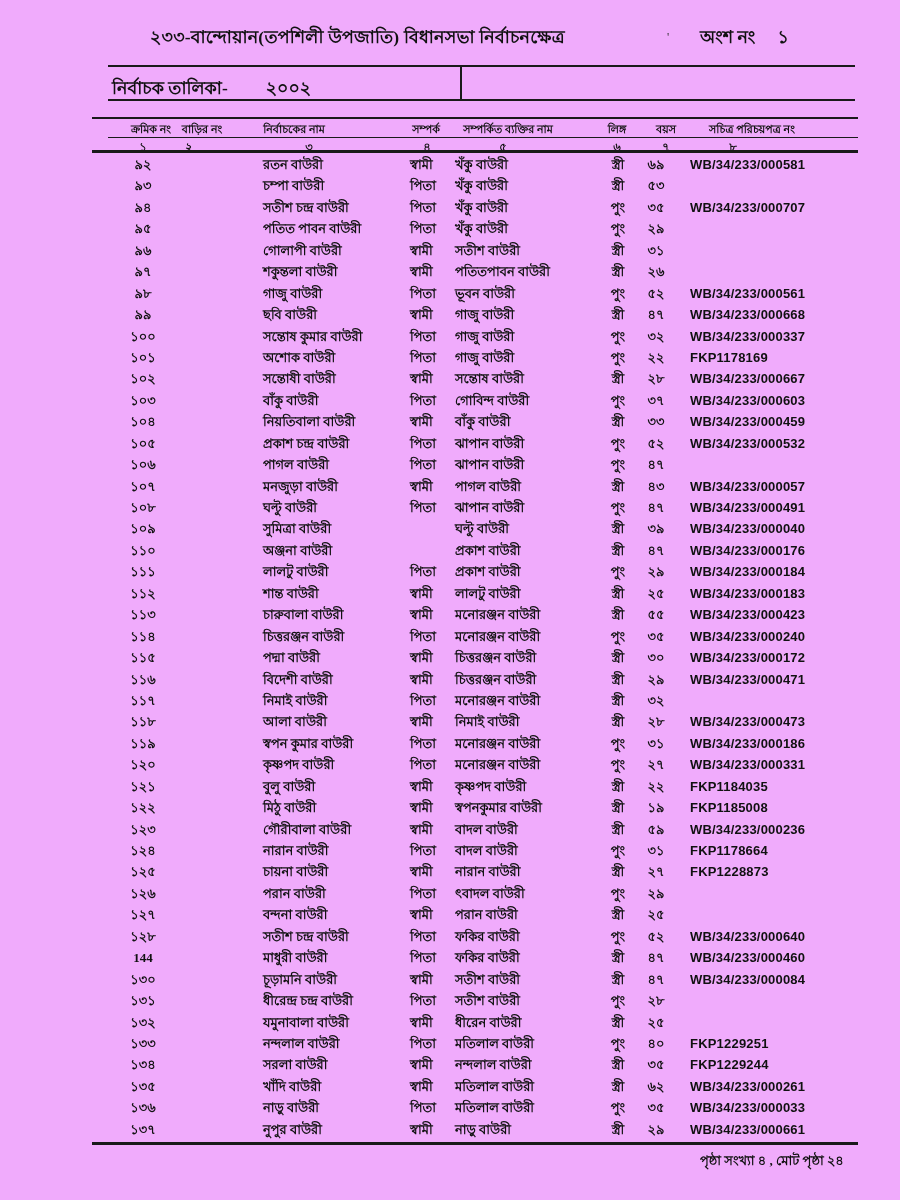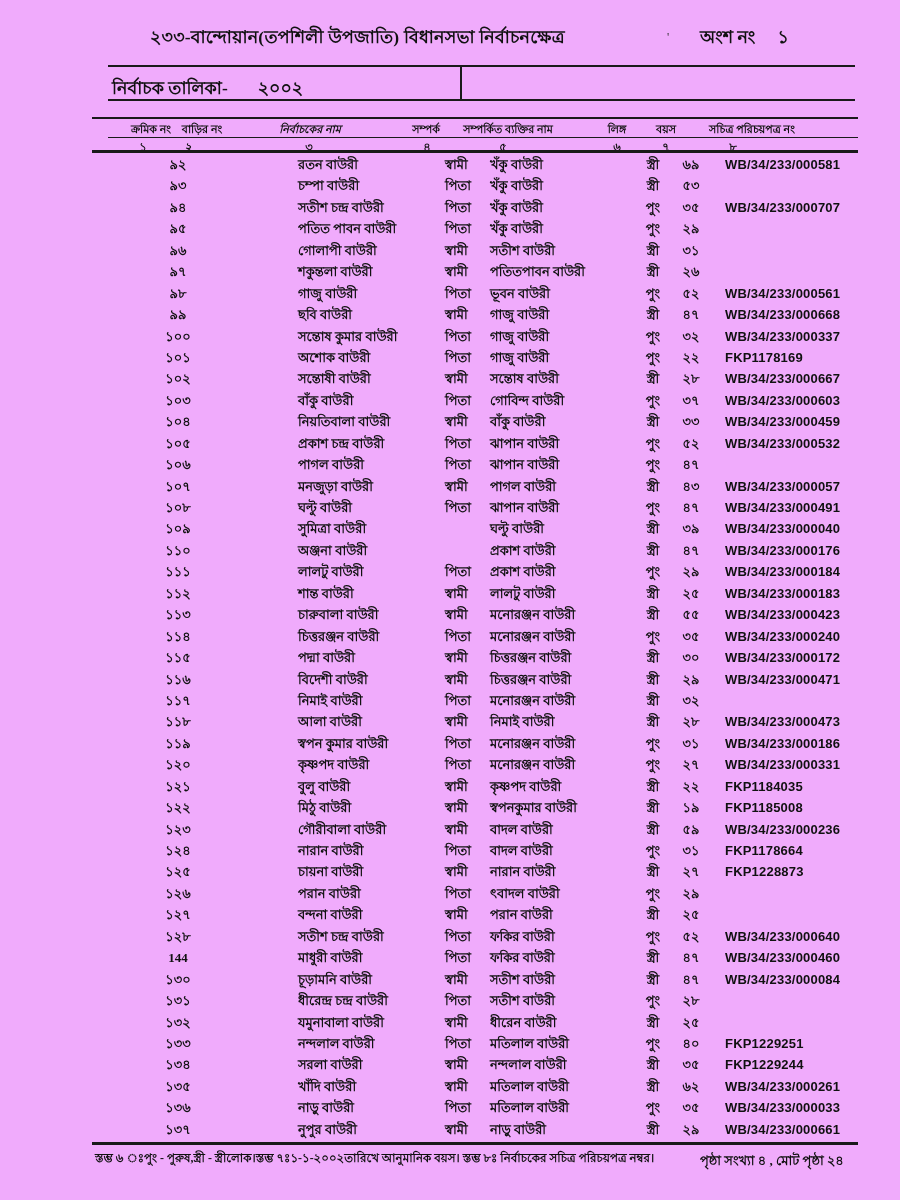--- a/index.html
+++ b/index.html
@@ -16,28 +16,28 @@
   .hline{position:absolute;background:#1a1a1a;}
   .vline{position:absolute;background:#1a1a1a;}
 
   
   .title{top:24px;left:150px;font-size:17.5px;font-weight:bold;letter-spacing:.2px;white-space:nowrap;}
   .part{top:24px;left:700px;font-size:17.5px;font-weight:bold;white-space:nowrap;}
   .part .num{display:inline-block;margin-left:22px;}
   .stray-mark{top:30px;left:667px;font-size:12px;color:#333;}
 
   .rolltitle{top:75px;left:112px;font-size:17.5px;font-weight:bold;white-space:nowrap;}
-  .rolltitle .year{display:inline-block;margin-left:30px;}
+  .rolltitle .year{display:inline-block;margin-left:38px;}
 
   
   .colhead{position:absolute;top:121px;font-size:11px;font-weight:bold;text-align:center;white-space:nowrap;}
   .colnum{position:absolute;top:139px;font-size:11.5px;font-weight:bold;text-align:center;}
 
   
-  .tbody{position:absolute;top:154px;left:0;width:836px;padding-left:35px;}
+  .tbody{position:absolute;top:154px;left:0;width:836px;}
   .vrow{position:relative;height:21.45px;}
   .vrow span{position:absolute;white-space:nowrap;font-size:13px;font-weight:bold;line-height:21.45px;}
   .c-serial{left:108px;width:70px;text-align:center;}
   .c-house{left:182px;width:56px;text-align:center;}
   .c-name{left:263px;}
   .c-rel{left:410px;}
   .c-related{left:455px;}
   .c-gender{left:598px;width:40px;text-align:center;}
   .c-age{left:638px;width:36px;text-align:center;}
   .c-id{left:690px;font-family:"Liberation Sans","DejaVu Sans",sans-serif;font-weight:400;font-size:13.5px;letter-spacing:.2px;}
@@ -61,21 +61,21 @@
   <div class="abs rolltitle">
     <span>নির্বাচক তালিকা-</span><span class="year">২০০২</span>
   </div>
   <div class="vline" style="top:65px;left:460px;width:2px;height:36px;"></div>
   <div class="hline" style="top:99px;left:108px;width:747px;height:2px;"></div>
 
   <div class="hline" style="top:117px;left:92px;width:766px;height:2px;"></div>
 
   <div class="colhead" style="left:112px;width:78px;">ক্রমিক নং</div>
   <div class="colhead" style="left:170px;width:64px;">বাড়ির নং</div>
-  <div class="colhead" style="left:248px;width:124px;font-style:italic;">নির্বাচকের নাম</div>
+  <div class="colhead" style="left:232px;width:124px;">নির্বাচকের নাম</div>
   <div class="colhead" style="left:394px;width:64px;">সম্পর্ক</div>
   <div class="colhead" style="left:446px;width:124px;font-family:Liberation Serif, serif;">সম্পর্কিত ব্যক্তির নাম</div>
   <div class="colhead" style="left:595px;width:44px;">লিঙ্গ</div>
   <div class="colhead" style="left:640px;width:52px;">বয়স</div>
   <div class="colhead" style="left:683px;width:138px;">সচিত্র পরিচয়পত্র নং</div>
 
   <div class="hline" style="top:137px;left:108px;width:750px;height:1px;"></div>
 
   <div class="colnum" style="left:115px;width:56px;">১</div>
   <div class="colnum" style="left:160px;width:58px;">২</div>
@@ -590,16 +590,15 @@
       <span class="c-name">নুপুর বাউরী</span>
       <span class="c-rel">স্বামী</span>
       <span class="c-related">নাড়ু বাউরী</span>
       <span class="c-gender">স্ত্রী</span>
       <span class="c-age">২৯</span>
       <span class="c-id">WB/34/233/000661</span>
     </div>
   </div>
 
   <div class="hline" style="top:1142px;left:92px;width:766px;height:2.5px;"></div>
-  <div class="abs footer-legend">স্তম্ভ ৬ ঃপুং - পুরুষ,স্ত্রী -  স্ত্রীলোক।স্তম্ভ ৭ঃ১-১-২০০২তারিখে আনুমানিক বয়স।  স্তম্ভ ৮ঃ নির্বাচকের সচিত্র পরিচয়পত্র নম্বর।</div>
   <div class="abs page-info">পৃষ্ঠা সংখ্যা ৪ , মোট পৃষ্ঠা ২৪</div>
 
 </div>
 
 </body></html>

